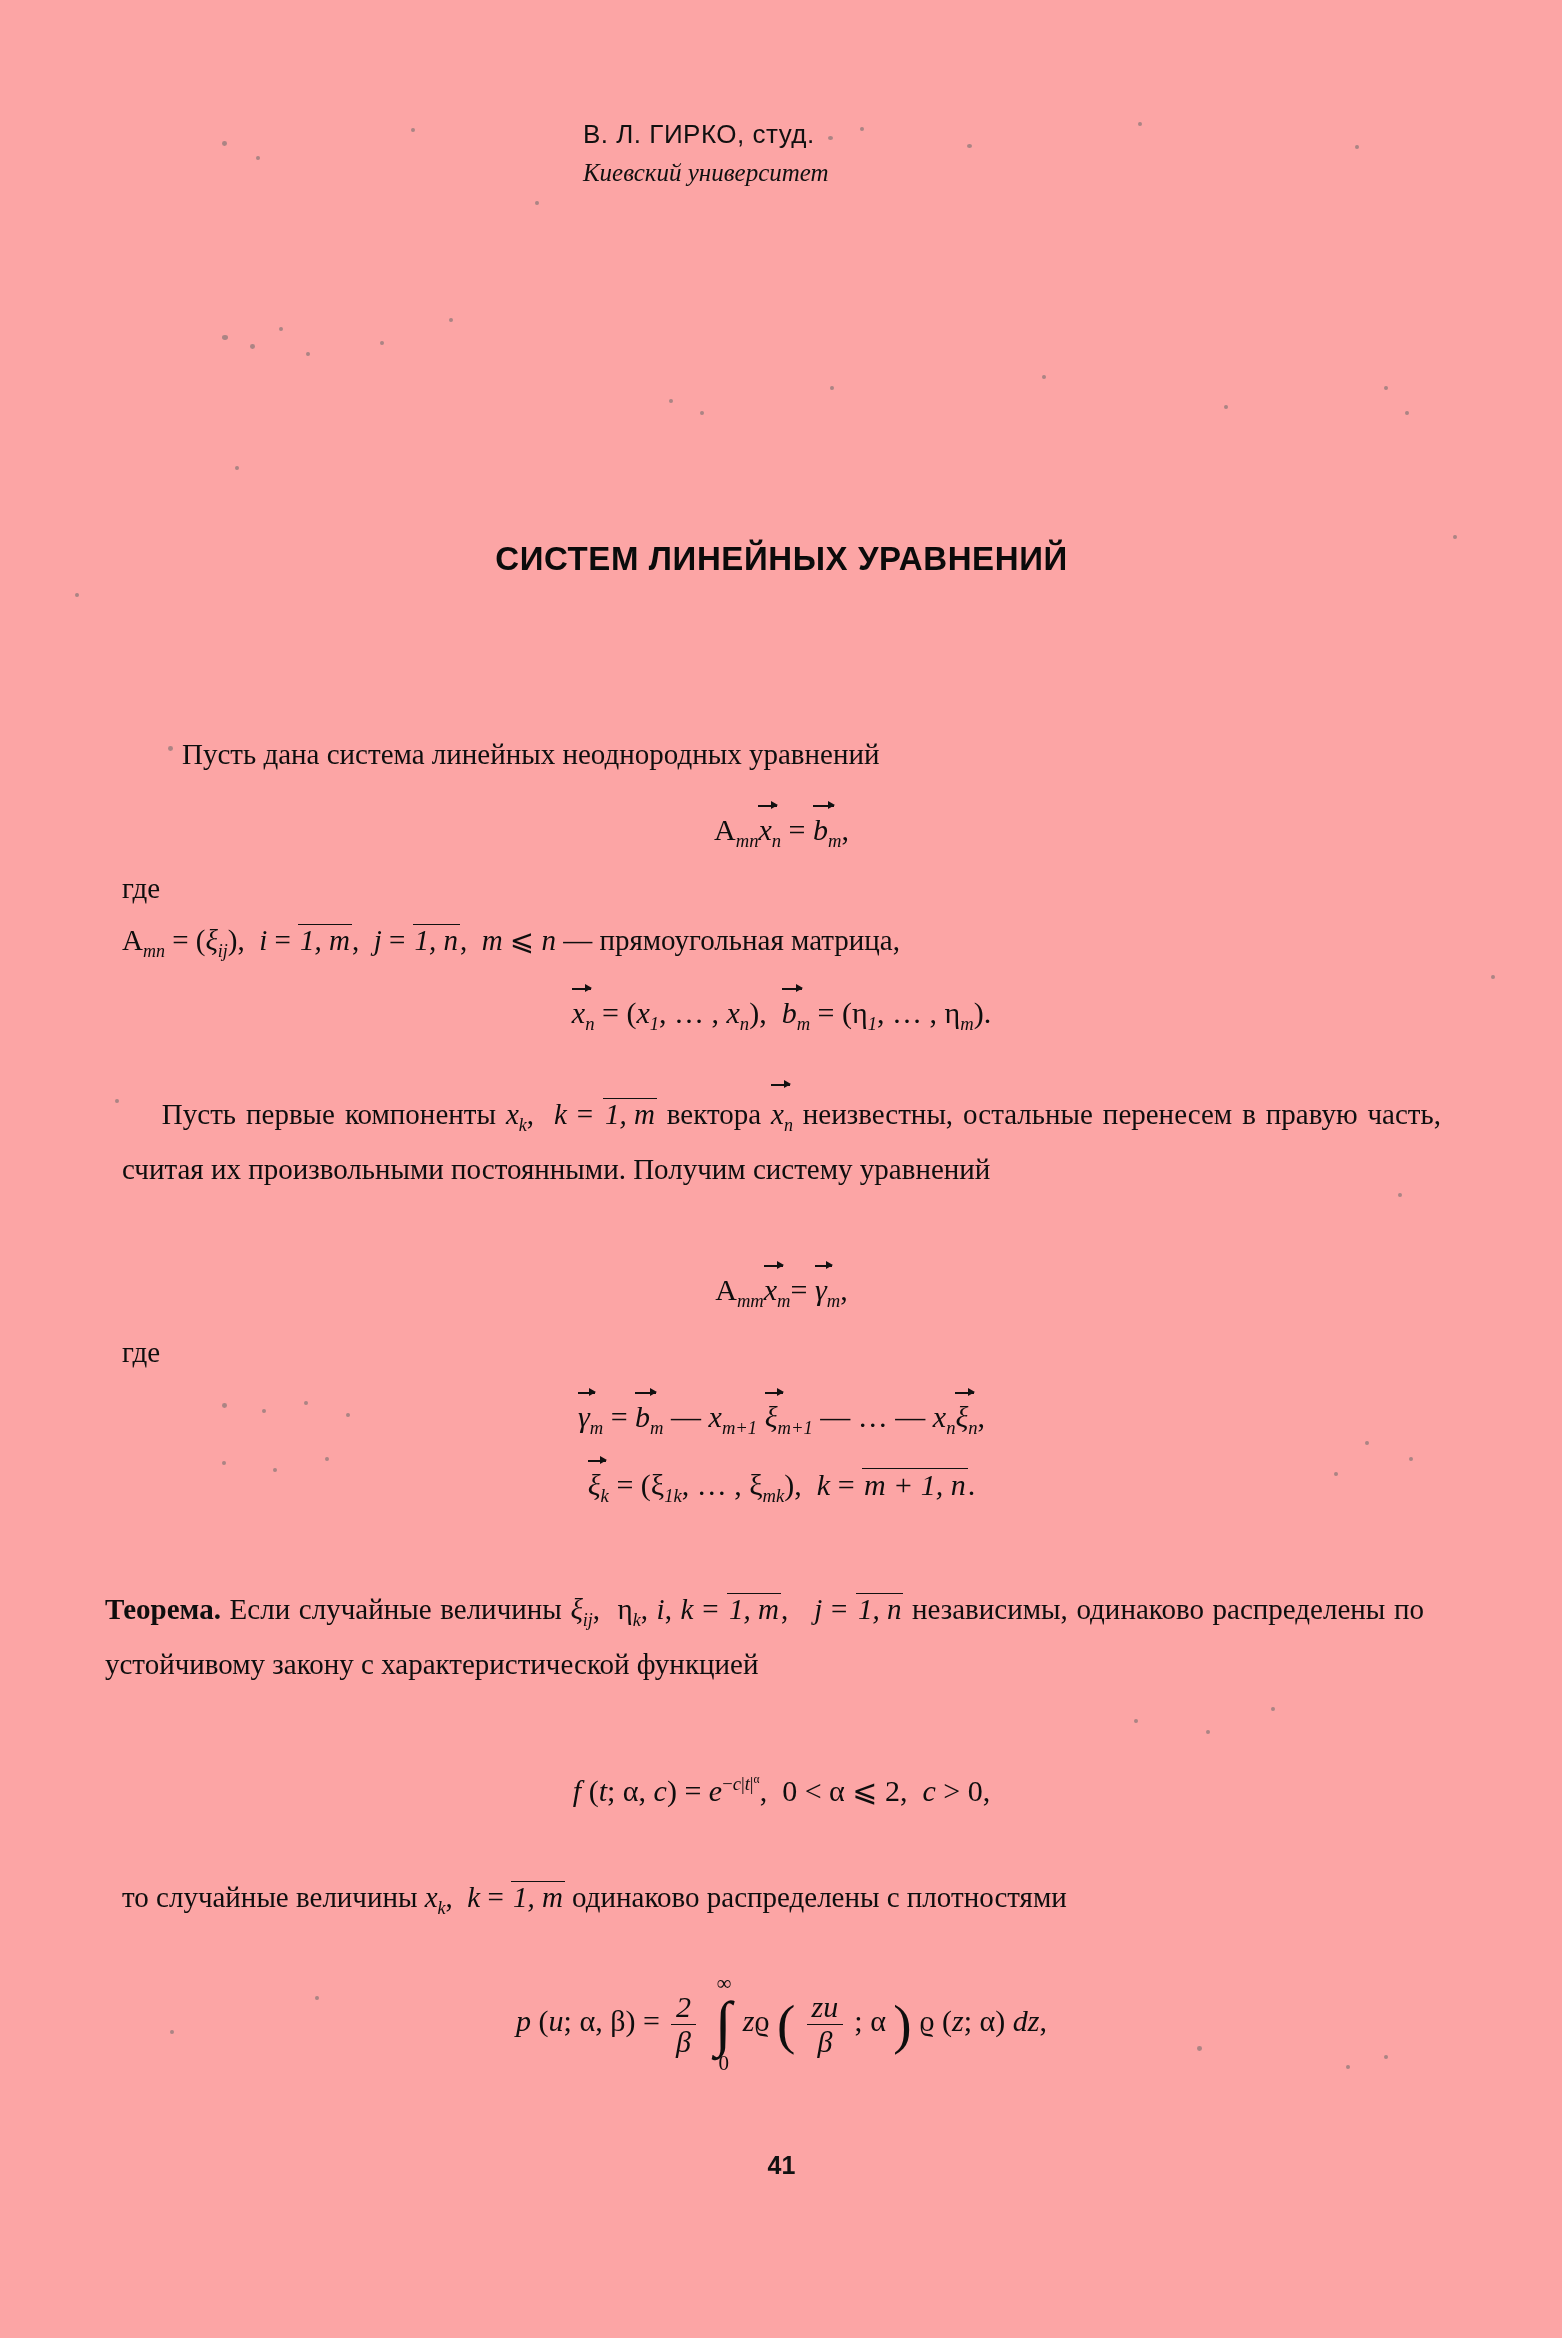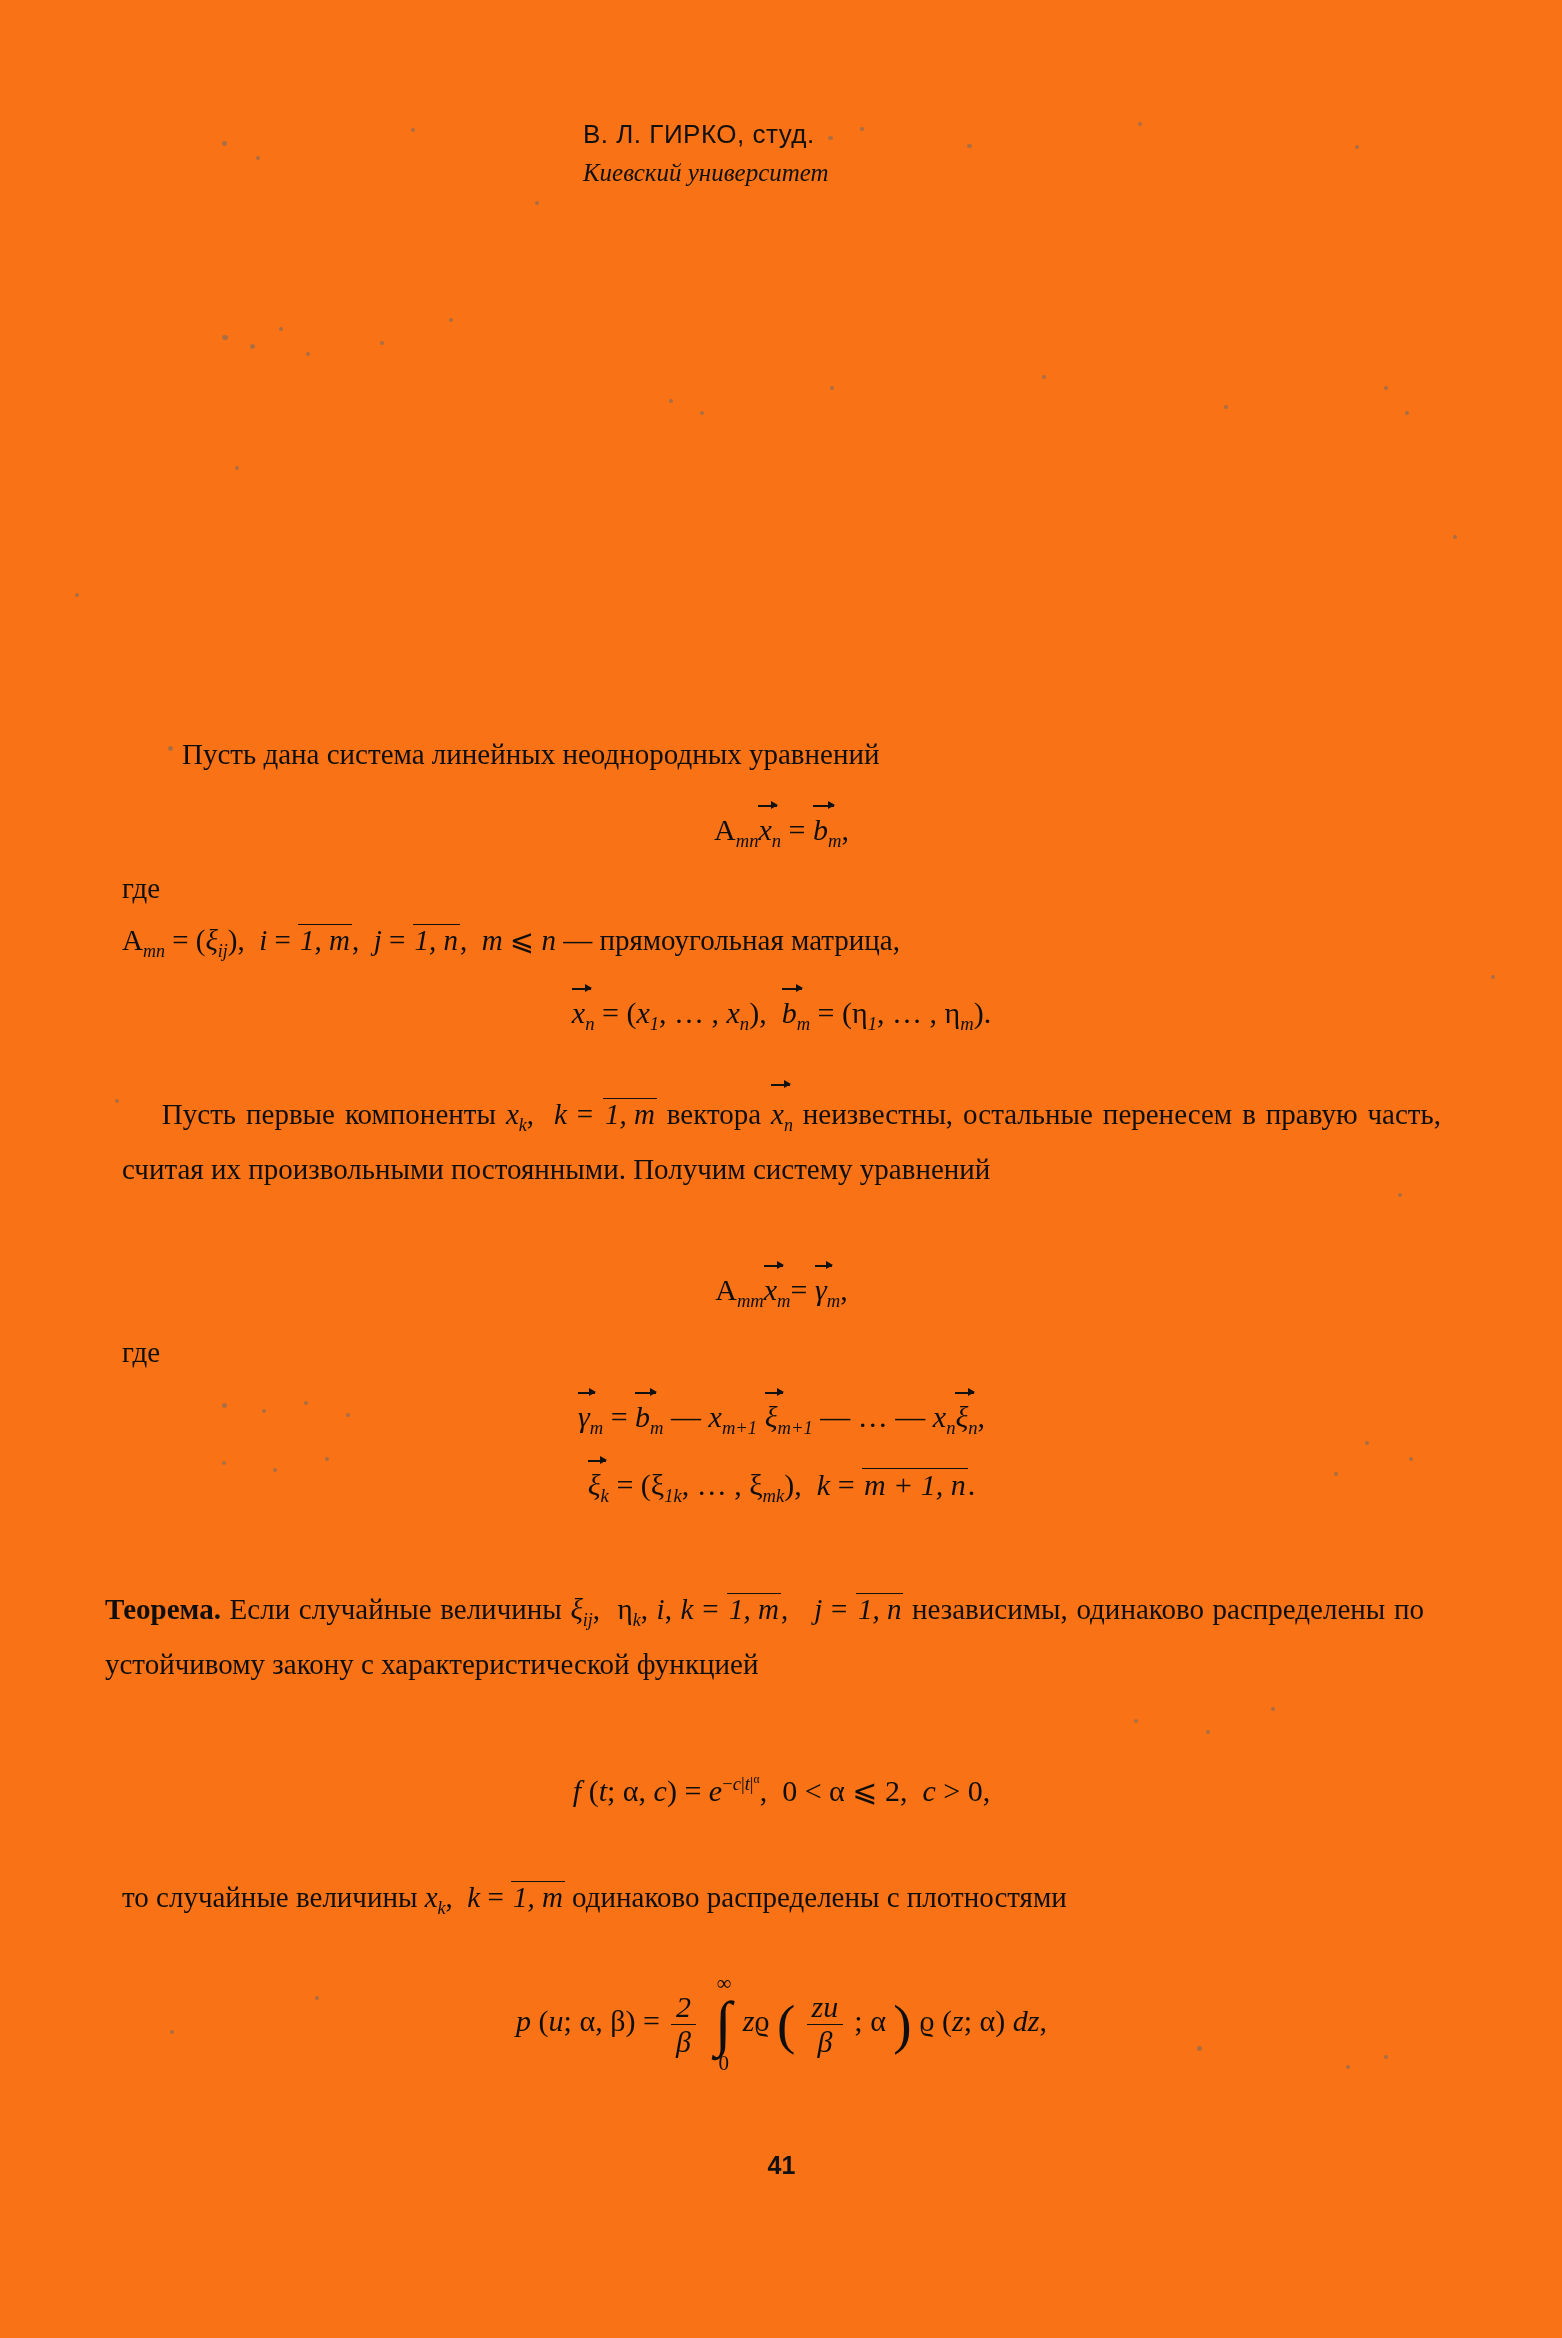--- a/index.html
+++ b/index.html
@@ -13,21 +13,21 @@
     font-family: "Liberation Serif", serif;
     color: #111111;
     position: relative;
     overflow: hidden;
   }
   .page {
     position: absolute;
     left: 0; top: 0;
     width: 1563px;
     height: 2338px;
-    background: #f97316;
+    background: #fca5a5;
   }
   
   .speckles {
     position: absolute;
     inset: 0;
     pointer-events: none;
     opacity: .55;
   }
   .speck {
     position: absolute;
@@ -237,20 +237,21 @@
     <div class="speck" style="left:1491px;top:975px;width:3.8px;height:3.8px;"></div>
     <div class="speck" style="left:75px;top:593px;width:3.8px;height:3.8px;"></div>
   </div>
 
   <div class="content">
 
     <div class="byline">В. Л. ГИРКО, студ.</div>
     <div class="affil">Киевский университет</div>
 
     <div class="title">
+      <div>СИСТЕМ ЛИНЕЙНЫХ УРАВНЕНИЙ</div>
     </div>
 
     <div class="para" style="left:182px; top:732px; width:1204px;">
       <span>Пусть дана система линейных неоднородных уравнений</span>
     </div>
 
     <div class="eq" style="top:811px;">
       <span>
         A<sub>mn</sub><span class="vec">x</span><sub>n</sub> = <span class="vec">b</span><sub>m</sub>,
       </span>

